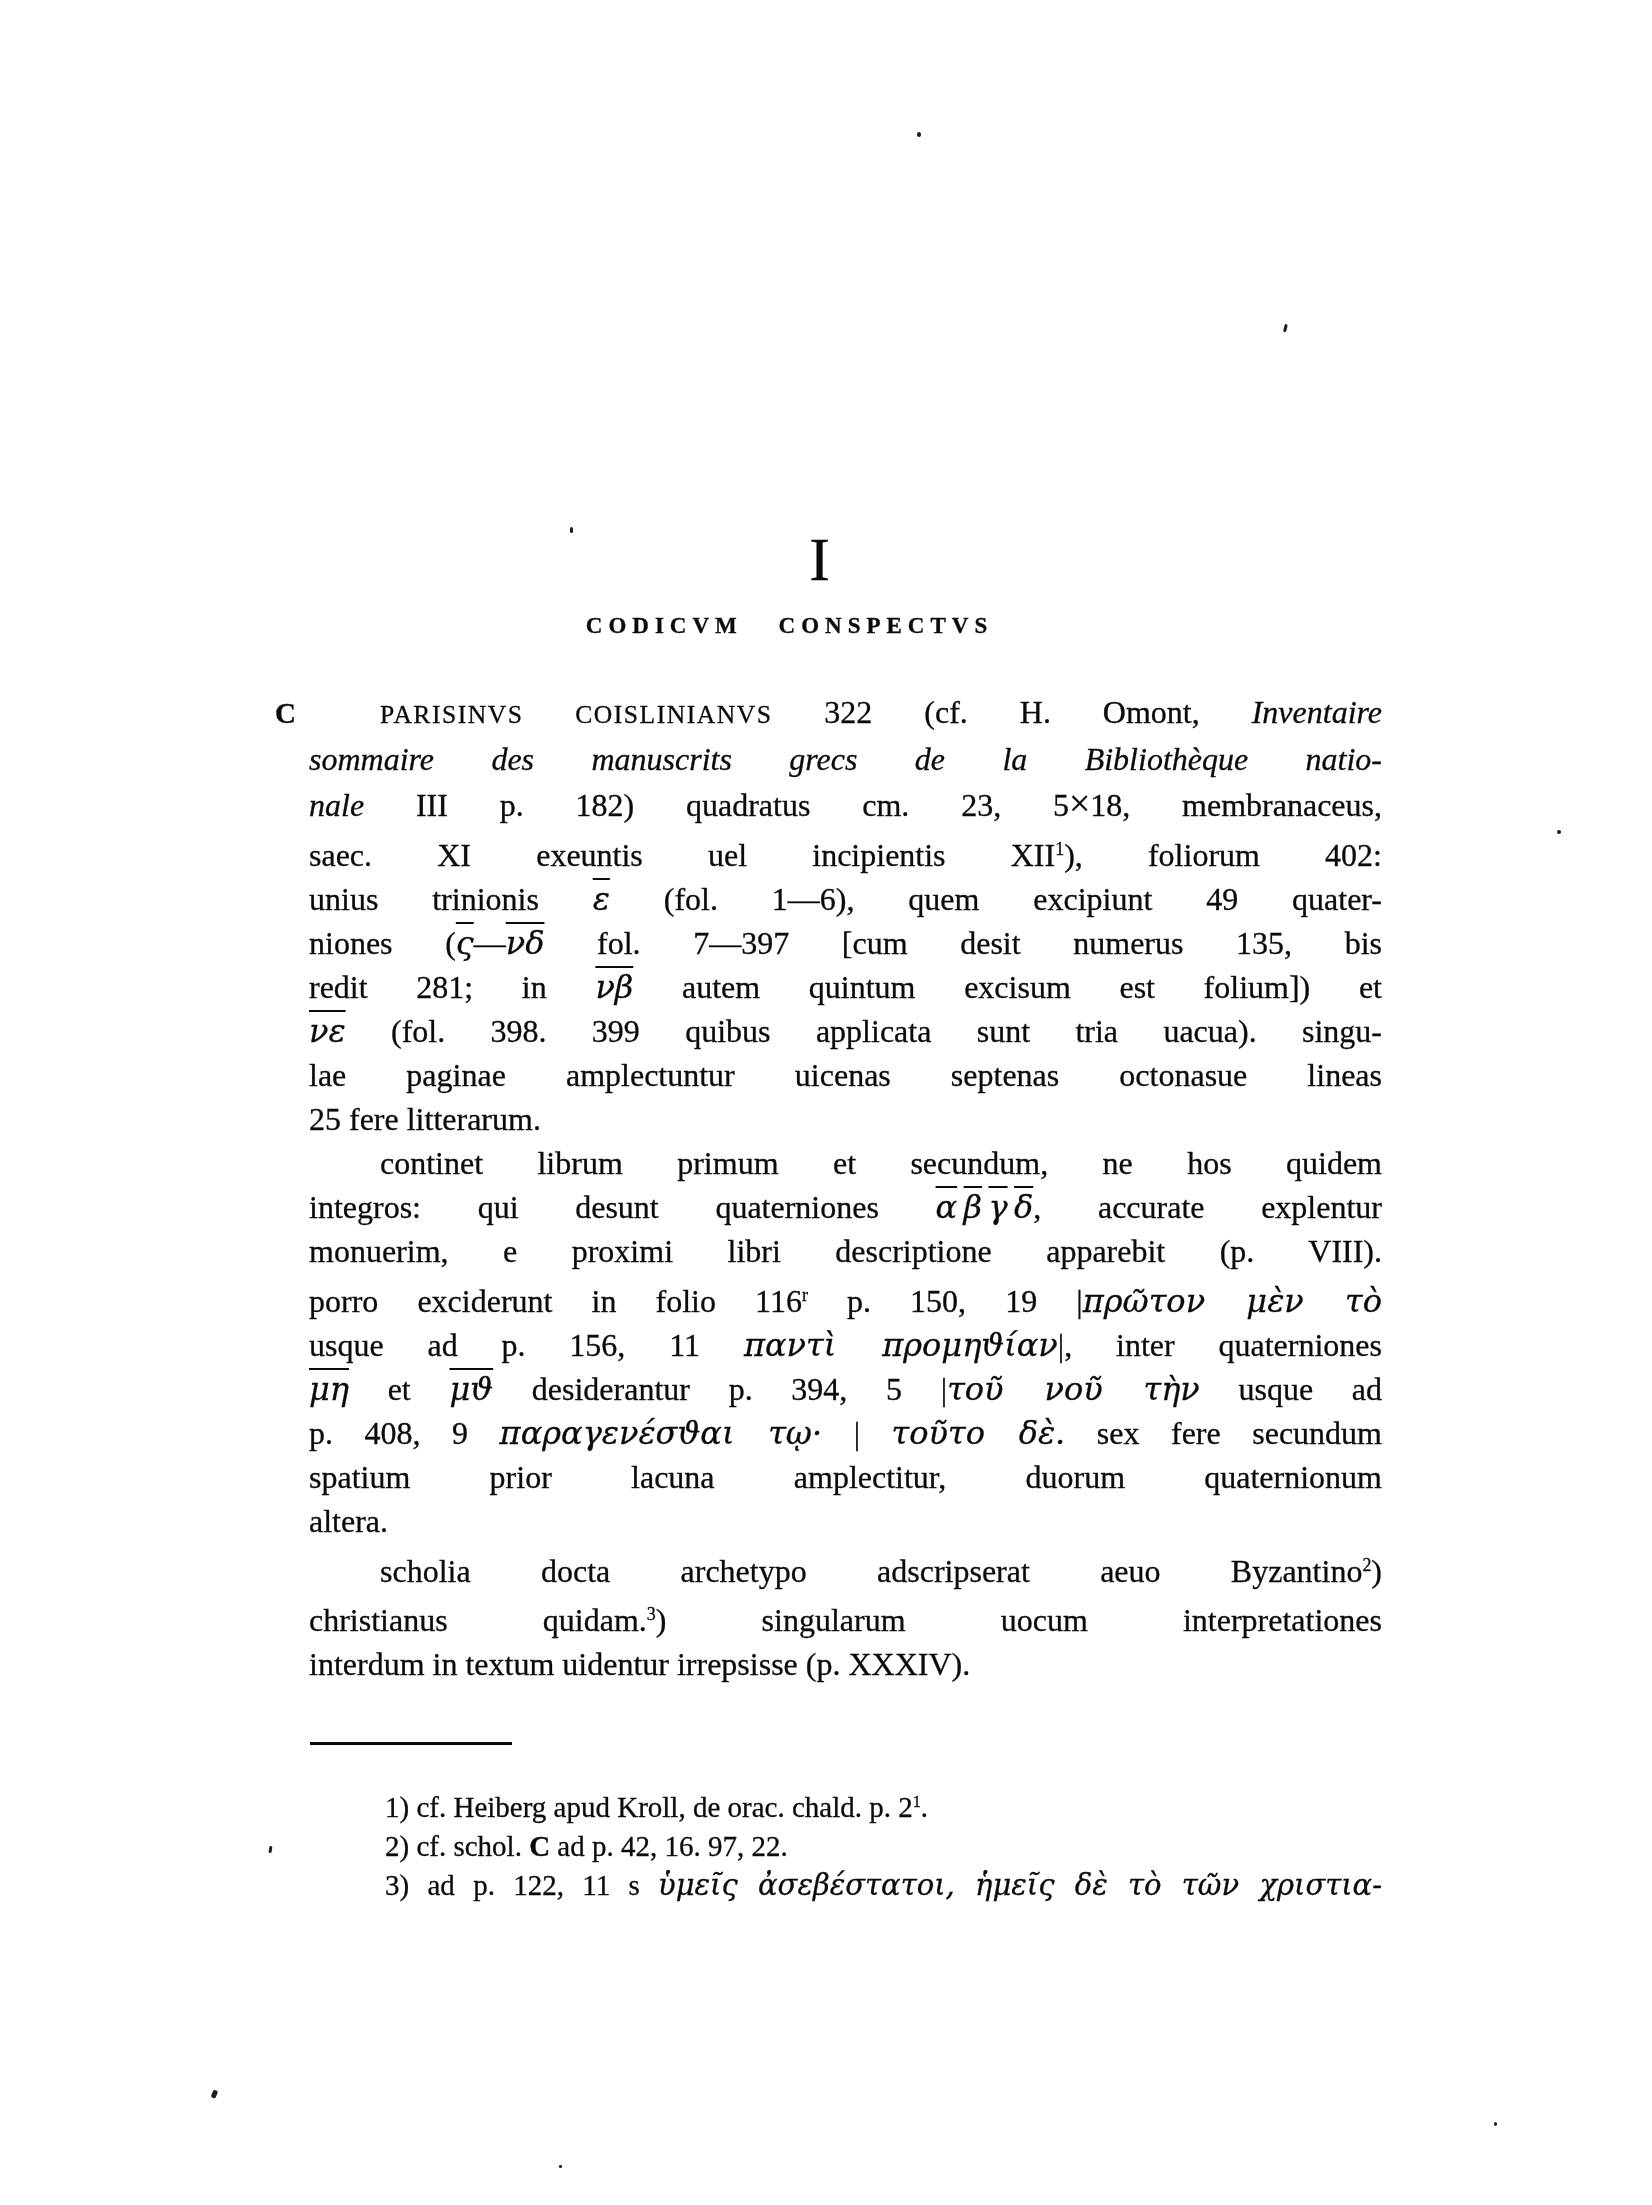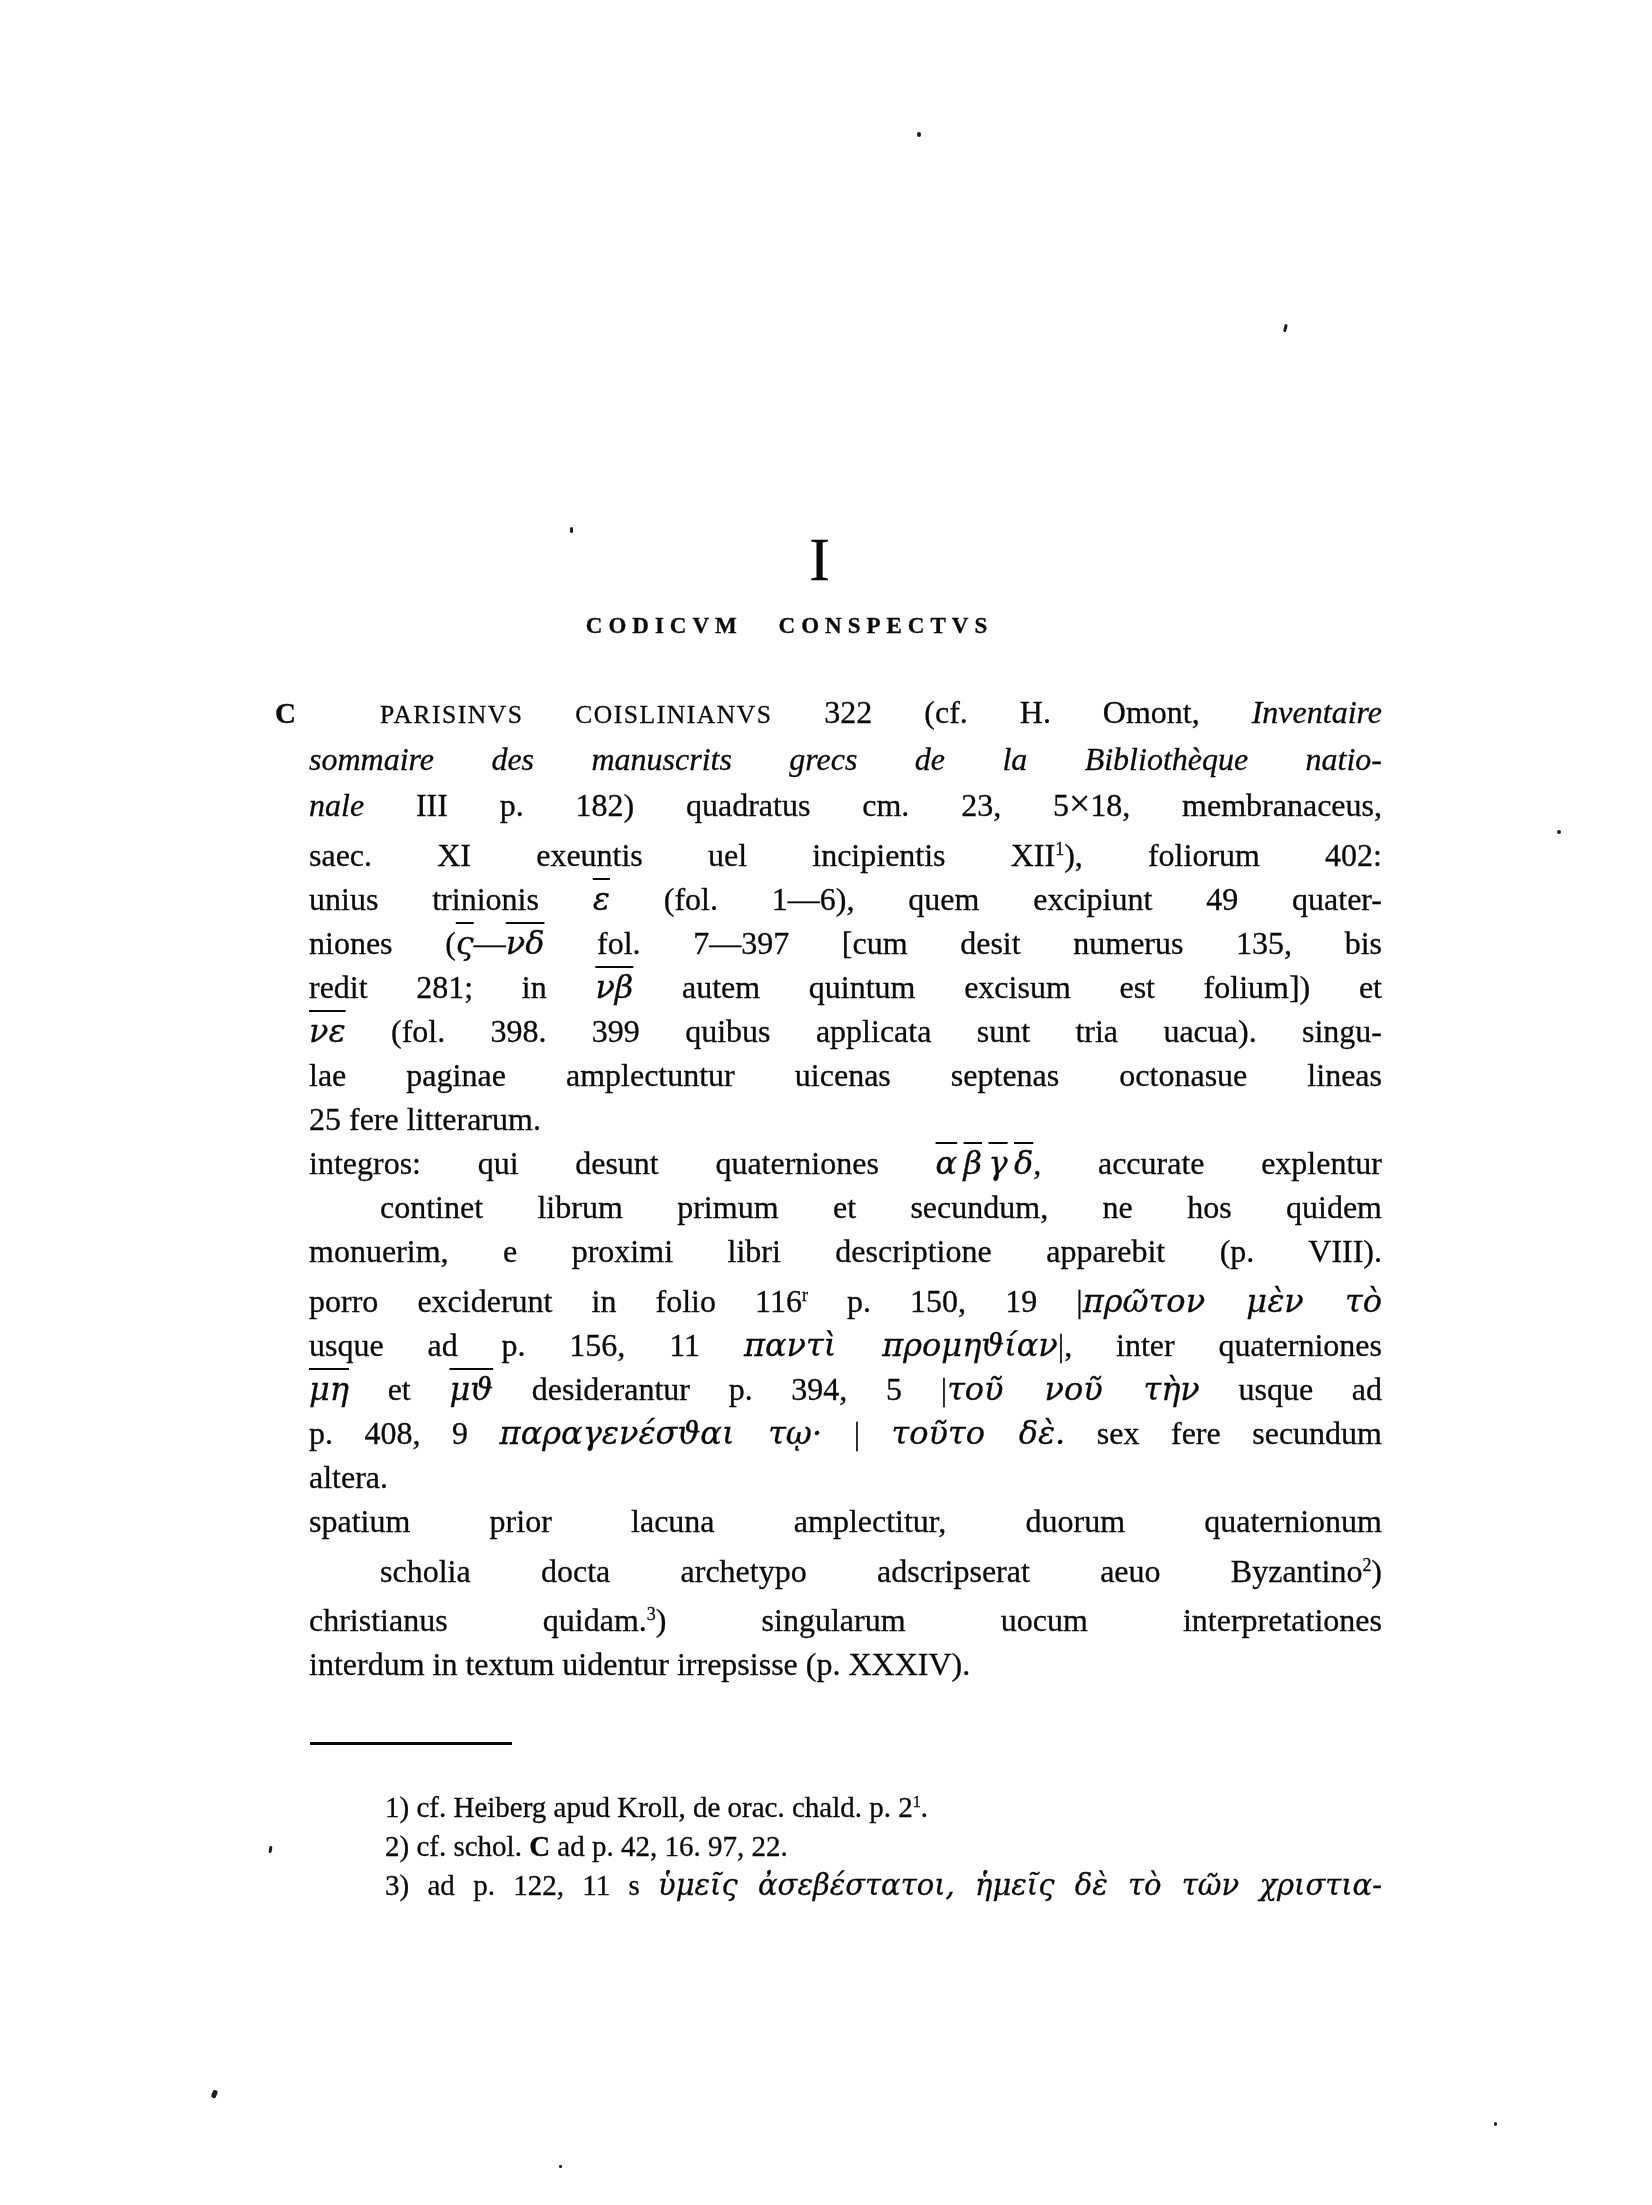--- a/index.html
+++ b/index.html
@@ -79,29 +79,29 @@
           <div class="line"><span class="seg-i">nale</span><span class="seg-n"> III p. 182) quadratus cm. 23, 5</span><span class="seg-x">×</span><span class="seg-n">18, membranaceus,</span></div>
           <div class="line"><span class="seg-n">saec. XI exeuntis uel incipientis XII</span><span class="seg-sup">1</span><span class="seg-n">), foliorum 402:</span></div>
           <div class="line"><span class="seg-n">unius trinionis </span><span class="seg-gr seg-ol">ε</span><span class="seg-n"> (fol. 1—6), quem excipiunt 49 quater-</span></div>
           <div class="line"><span class="seg-n">niones (</span><span class="seg-gr seg-ol">ς</span><span class="seg-n">—</span><span class="seg-gr seg-ol">νδ</span><span class="seg-n"> fol. 7—397 [cum desit numerus 135, bis</span></div>
           <div class="line"><span class="seg-n">redit 281; in </span><span class="seg-gr seg-ol">νβ</span><span class="seg-n"> autem quintum excisum est folium]) et</span></div>
           <div class="line"><span class="seg-gr seg-ol">νε</span><span class="seg-n"> (fol. 398. 399 quibus applicata sunt tria uacua). singu-</span></div>
           <div class="line"><span class="seg-n">lae paginae amplectuntur uicenas septenas octonasue lineas</span></div>
           <div class="line no-j"><span class="seg-n">25 fere litterarum.</span></div>
         </div>
         <div class="paragraph">
+          <div class="line indent"><span class="seg-n">continet librum primum et secundum, ne hos quidem</span></div>
           <div class="line"><span class="seg-n">integros: qui desunt quaterniones </span><span class="seg-gr seg-ol">α</span><span class="seg-n"> </span><span class="seg-gr seg-ol">β</span><span class="seg-n"> </span><span class="seg-gr seg-ol">γ</span><span class="seg-n"> </span><span class="seg-gr seg-ol">δ</span><span class="seg-n">, accurate explentur</span></div>
-          <div class="line indent"><span class="seg-n">continet librum primum et secundum, ne hos quidem</span></div>
           <div class="line"><span class="seg-n">monuerim, e proximi libri descriptione apparebit (p. VIII).</span></div>
           <div class="line"><span class="seg-n">porro exciderunt in folio 116</span><span class="seg-sup">r</span><span class="seg-n"> p. 150, 19 |</span><span class="seg-gr">πρῶτον μὲν τὸ</span></div>
           <div class="line"><span class="seg-n">usque ad p. 156, 11 </span><span class="seg-gr">παντὶ προμηϑίαν</span><span class="seg-n">|, inter quaterniones</span></div>
           <div class="line"><span class="seg-gr seg-ol">μη</span><span class="seg-n"> et </span><span class="seg-gr seg-ol">μϑ</span><span class="seg-n"> desiderantur p. 394, 5 |</span><span class="seg-gr">τοῦ νοῦ τὴν</span><span class="seg-n"> usque ad</span></div>
           <div class="line"><span class="seg-n">p. 408, 9 </span><span class="seg-gr">παραγενέσϑαι τῳ·</span><span class="seg-n"> | </span><span class="seg-gr">τοῦτο δὲ.</span><span class="seg-n"> sex fere secundum</span></div>
+          <div class="line"><span class="seg-n">spatium prior lacuna amplectitur, duorum quaternionum</span></div>
           <div class="line no-j"><span class="seg-n">altera.</span></div>
-          <div class="line"><span class="seg-n">spatium prior lacuna amplectitur, duorum quaternionum</span></div>
         </div>
         <div class="paragraph">
           <div class="line indent"><span class="seg-n">scholia docta archetypo adscripserat aeuo Byzantino</span><span class="seg-sup">2</span><span class="seg-n">)</span></div>
           <div class="line"><span class="seg-n">christianus quidam.</span><span class="seg-sup">3</span><span class="seg-n">) singularum uocum interpretationes</span></div>
           <div class="line no-j"><span class="seg-n">interdum in textum uidentur irrepsisse (p. XXXIV).</span></div>
         </div>
       </div>
     <div class="footnote-rule"></div>
     <div class="footnotes">
         <div class="fn-line no-j indent"><span class="seg-n">1) cf. Heiberg apud Kroll, de orac. chald. p. 2</span><span class="seg-sup">1</span><span class="seg-n">.</span></div>

